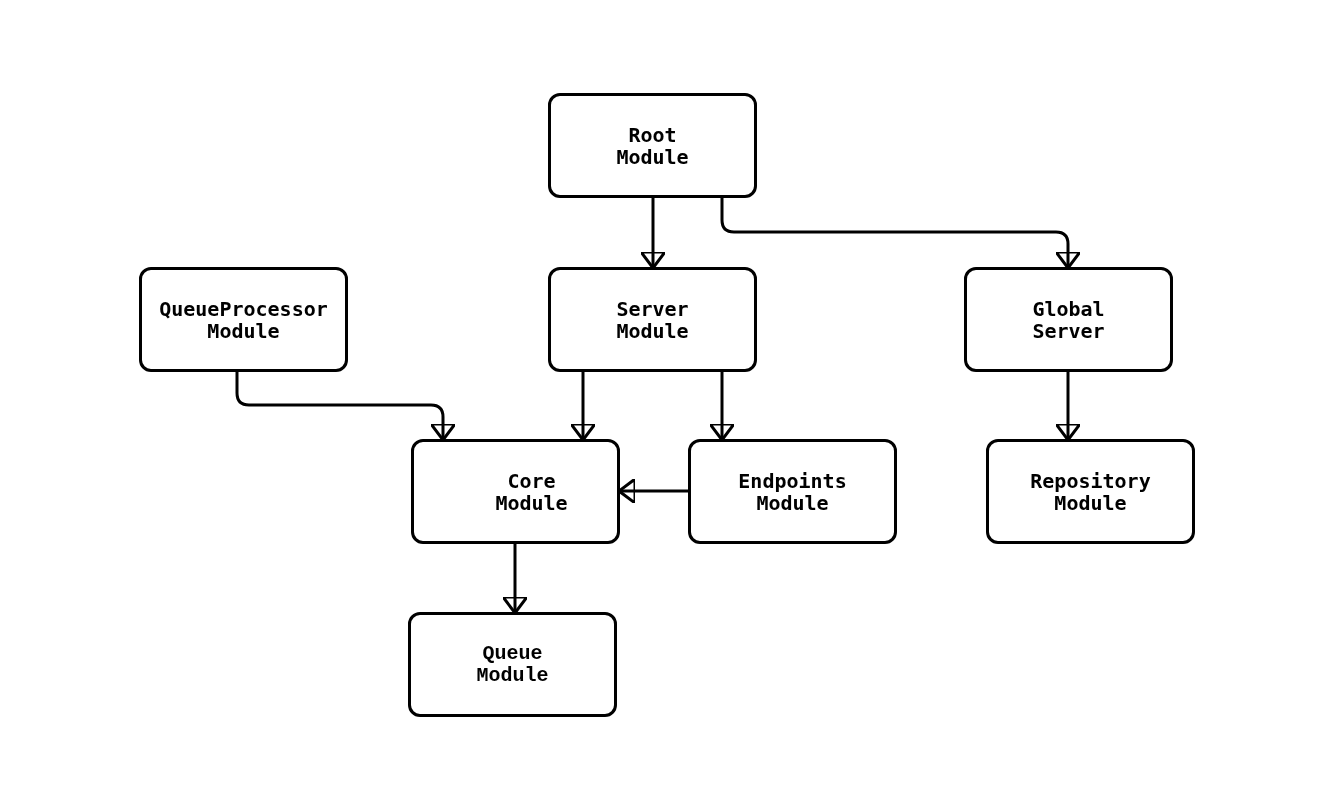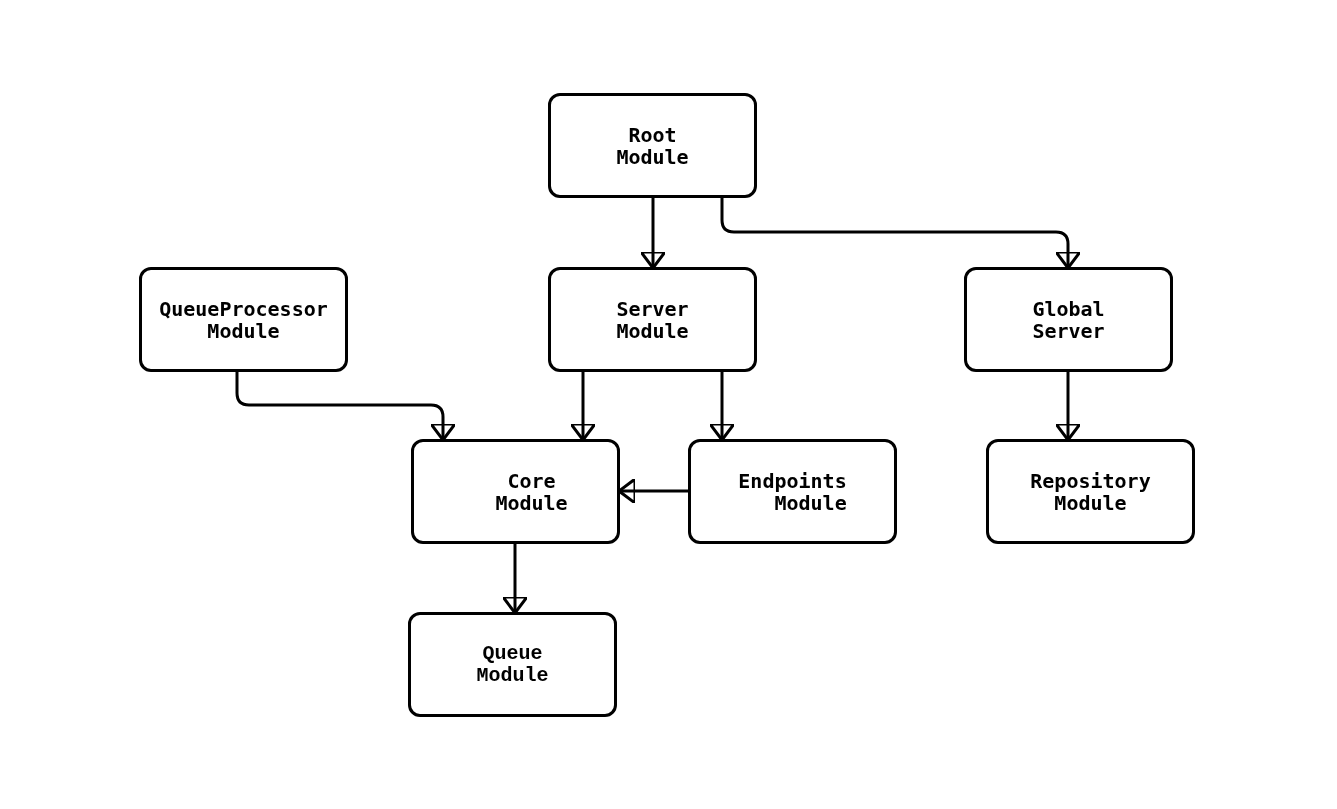--- a/index.html
+++ b/index.html
@@ -87,21 +87,21 @@
   <div class="node" style="left:964px; top:267px;">
     <span class="label">Global
 Server</span>
   </div>
 
   <div class="node" style="left:411px; top:439px;padding-left:32px;">
     <span class="label">Core
 Module</span>
   </div>
 
-  <div class="node" style="left:688px; top:439px;text-align:right;">
+  <div class="node" style="left:688px; top:439px;">
     <span class="label">Endpoints
 Module</span>
   </div>
 
   <div class="node" style="left:964px; top:439px;margin-left:22px;">
     <span class="label">Repository
 Module</span>
   </div>
 
   <div class="node" style="left:408px; top:612px;font-family:Liberation Mono, monospace;">

